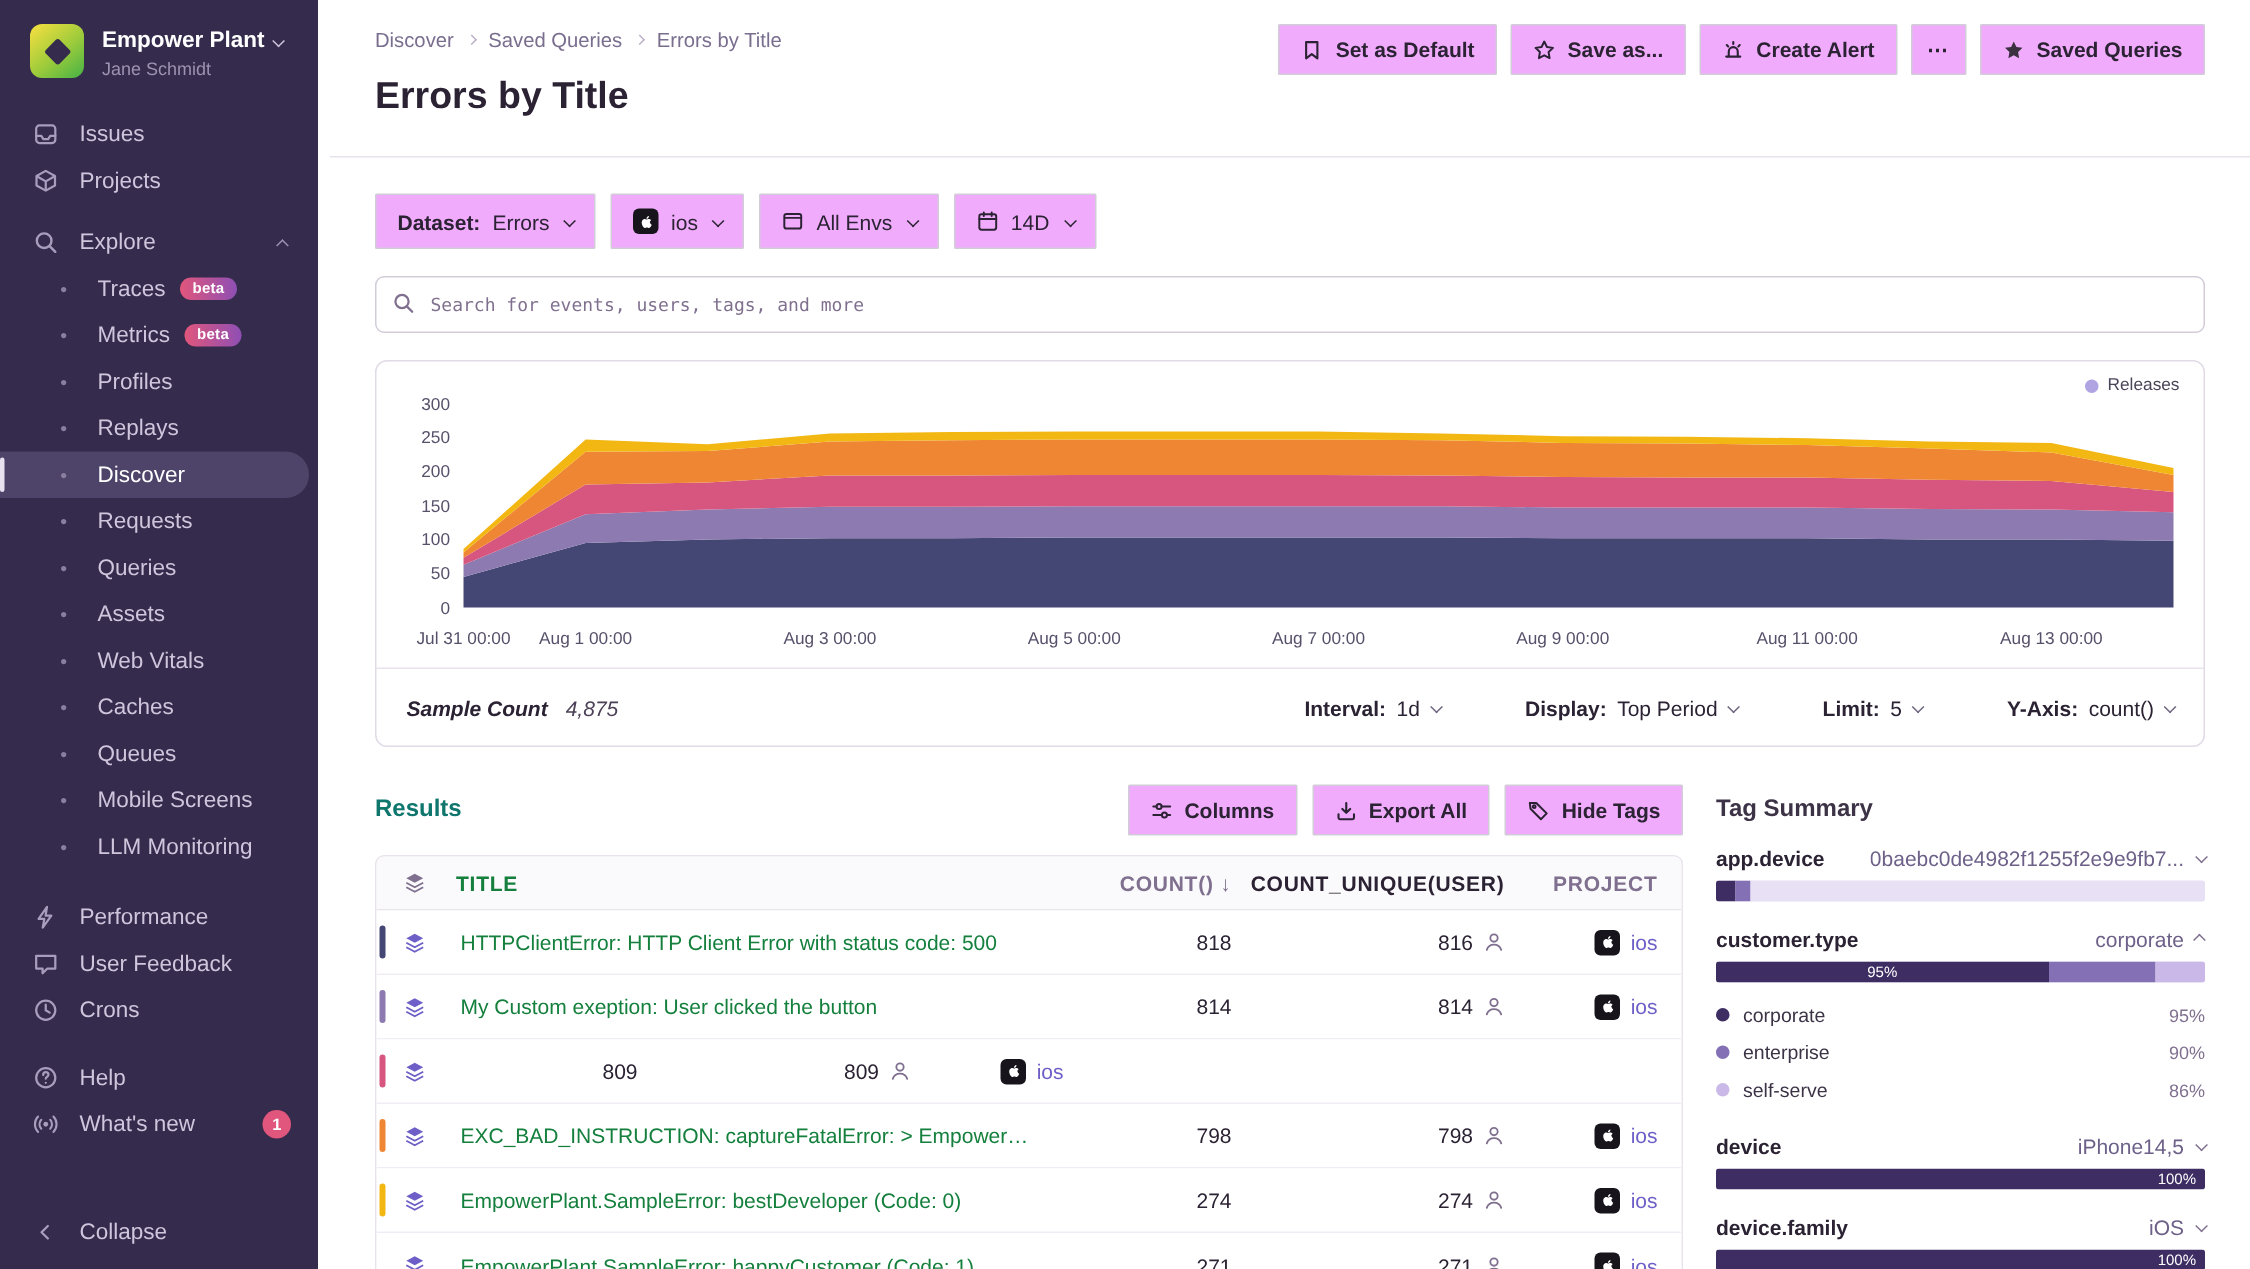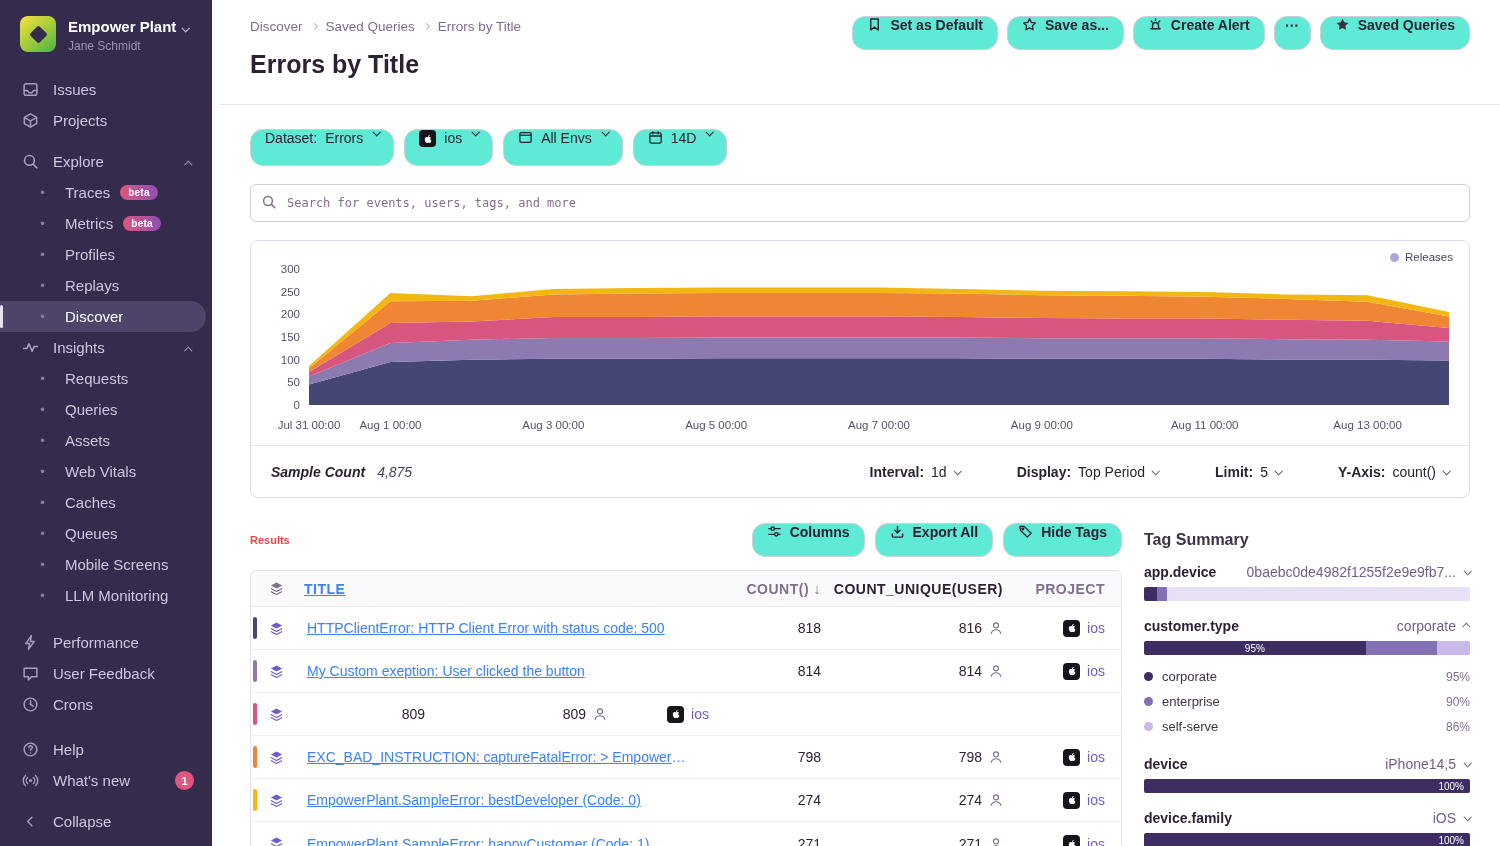--- a/index.html
+++ b/index.html
@@ -33,27 +33,27 @@
 
   
   .main { position:absolute; left:220px; top:0; width:1280px; height:846px; background:#fff; overflow:hidden; }
   .main-header { padding:16px 30px 0 30px; border-bottom:1px solid #e7e2ec; display:flex; justify-content:space-between; }
   .crumbs { font-size:13.5px; color:#7a6e8f; display:flex; align-items:center; gap:9px; height:20px; }
   .crumb { cursor:pointer; }
   .crumb-sep { width:5px; height:5px; border-right:1.4px solid #b9b0c7; border-top:1.4px solid #b9b0c7; transform:rotate(45deg); }
   .page-title { font-size:25px; font-weight:700; color:#2b2233; margin-top:14px; padding-bottom:25px; }
   .header-actions { display:flex; gap:9px; align-items:flex-start; padding-top:0; }
 
-  .btn { display:inline-flex; align-items:flex-start; gap:8px; background:#5eead4; border:1px solid #d2ccd8; border-radius:13px; height:34px; padding:0 14px; font-size:14px; font-weight:600; color:#2b2233; cursor:pointer; font-family:inherit; white-space:nowrap; }
+  .btn { display:inline-flex; align-items:center; gap:8px; background:#f0abfc; border:1px solid #d2ccd8; border-radius:1px; height:34px; padding:0 14px; font-size:14px; font-weight:600; color:#2b2233; cursor:pointer; font-family:inherit; white-space:nowrap; }
   .btn .i { display:flex; align-items:center; }
   .btn.icon-only { padding:0 10px; font-weight:700; letter-spacing:1px; }
 
   .filter-row { margin:24px 30px 0; display:flex; gap:10px; }
   .fbtn { height:37px; font-weight:400; }
-  .fbtn b { font-weight:400; }
+  .fbtn b { font-weight:700; }
   .fbtn .chev { color:#2b2233; margin-left:2px; }
 
   .search-wrap { margin:18px 30px 0; position:relative; }
   .search-wrap input { width:100%; height:38px; border:1px solid #d2ccd8; border-radius:6px; padding:0 12px 0 36px; font-family:"DejaVu Sans Mono", monospace; font-size:12px; color:#2b2233; outline:none; }
   .search-wrap input::placeholder { color:#80708f; }
   .search-icon { position:absolute; left:11px; top:10px; color:#80708f; }
 
   
   .panel { margin:18px 30px 0; border:1px solid #e0dbe6; border-radius:8px; }
   .chart-wrap { position:relative; padding:4px 0 0 2px; }
@@ -67,32 +67,32 @@
   .sample span { color:#4d4158; }
   .footer-controls { margin-left:auto; display:flex; gap:26px; }
   .drop { display:inline-flex; align-items:center; gap:7px; cursor:pointer; font-size:14px; }
   .drop b { font-weight:700;padding-left:31px; }
   .drop .chev { color:#6e6480; }
 
   
   .results-layout { margin:24px 30px 0; display:flex; gap:22px; }
   .results-left { width:872px; flex:0 0 auto; }
   .results-head { display:flex; align-items:center; height:36px; margin-bottom:12px; }
-  .results-title { font-size:11px; font-weight:600; color:#ef4444; }
+  .results-title { font-size:16px; font-weight:600; color:#0f766e; }
   .results-btns { margin-left:auto; display:flex; gap:10px; }
 
   .table { border:1px solid #e9e3ee; border-radius:6px 6px 0 0; overflow:hidden; }
   .thead { display:flex; align-items:center; height:36px; background:#faf9fb; border-bottom:1px solid #e9e3ee; font-size:11px; font-weight:700; letter-spacing:.5px; color:#80708f; text-transform:uppercase; }
   .trow { display:flex; align-items:center; height:43px; border-bottom:1px solid #f1edf5; background:#fff; cursor:pointer; }
   .trow:last-child { border-bottom:none; }
   .col-icon { width:56px; display:flex; align-items:center; gap:12px; flex:0 0 auto; }
   .rowbar { width:4px; height:22px; border-radius:2px; margin-left:2px; flex:0 0 auto; }
   .layers { color:#6d5fc7; display:flex; }
   .thead .layers { color:#80708f; margin-left:18px; }
-  .col-title { flex:1; min-width:0; white-space:nowrap; overflow:hidden; text-overflow:ellipsis; font-size:14px; color:#3b82f6; padding-right:12px;text-decoration:underline; }
+  .col-title { flex:1; min-width:0; white-space:nowrap; overflow:hidden; text-overflow:ellipsis; font-size:14px; color:#15803d; padding-right:12px; }
   .col-count { width:118px; text-align:right; font-size:14px; flex:0 0 auto; }
   .col-unique { width:182px; display:flex; justify-content:flex-end; align-items:center; gap:7px; font-size:14px; flex:0 0 auto; color:#2b2233; }
   .col-unique .i { color:#80708f; display:flex; }
   .col-project { width:118px; display:flex; justify-content:flex-end; align-items:center; gap:7px; padding-right:16px; flex:0 0 auto; font-size:14px; }
   .col-project a { color:#6d5fc7; text-decoration:none; cursor:pointer; }
   .platform-icon { width:17px; height:17px; border-radius:4px; background:#17141c; display:flex; align-items:center; justify-content:center; flex:0 0 auto; }
 
   
   .tag-col { width:326px; flex:0 0 auto; }
   .tag-heading { font-size:16px; font-weight:600; color:#3d3347; height:36px; display:flex; align-items:center; margin-bottom:6px; }
@@ -176,29 +176,20 @@
       <span class="sb-bullet">•</span>
       <span>Replays</span>
     </div>
     <div class="sb-item sub active">
       <span class="sb-bullet">•</span>
       <span>Discover</span>
     </div>
   </div>
 
   <div class="sb-group" style="margin-top:0;">
-    <div class="sb-item">
-      <span class="sb-icon">
-          <svg class="ic" width="17" height="17" viewBox="0 0 16 16" fill="none" stroke="currentColor" stroke-width="1.5" stroke-linecap="round" stroke-linejoin="round">
-            <path d="M1.5 9h3L6.5 4.5 9.5 11.5 11.5 7h3"></path>
-          </svg>
-        </span>
-      <span>Insights</span>
-      <span class="sb-chev"><span class="chev up"></span></span>
-    </div>
     <div class="sb-item sub">
         <span class="sb-bullet">•</span>
         <span>Requests</span>
       </div>
     <div class="sb-item sub">
         <span class="sb-bullet">•</span>
         <span>Queries</span>
       </div>
     <div class="sb-item sub">
         <span class="sb-bullet">•</span>

